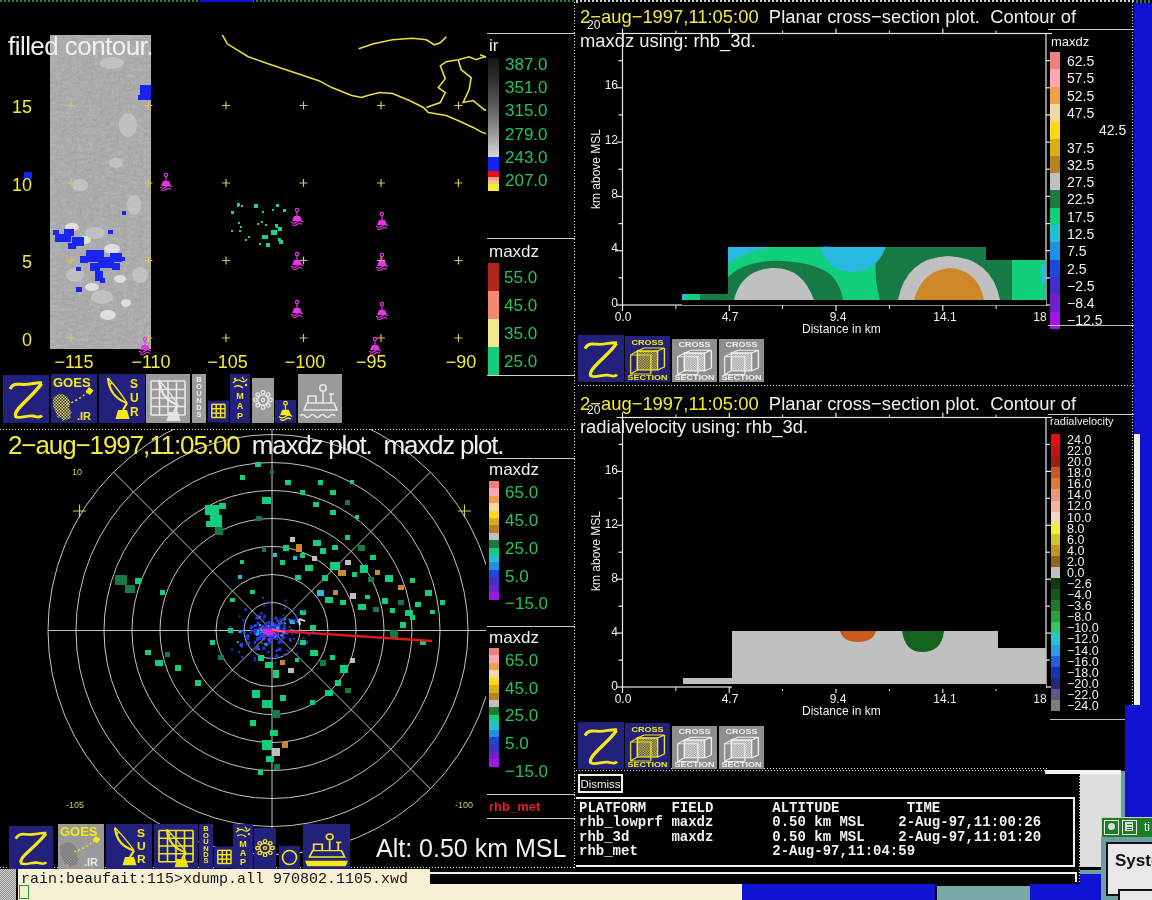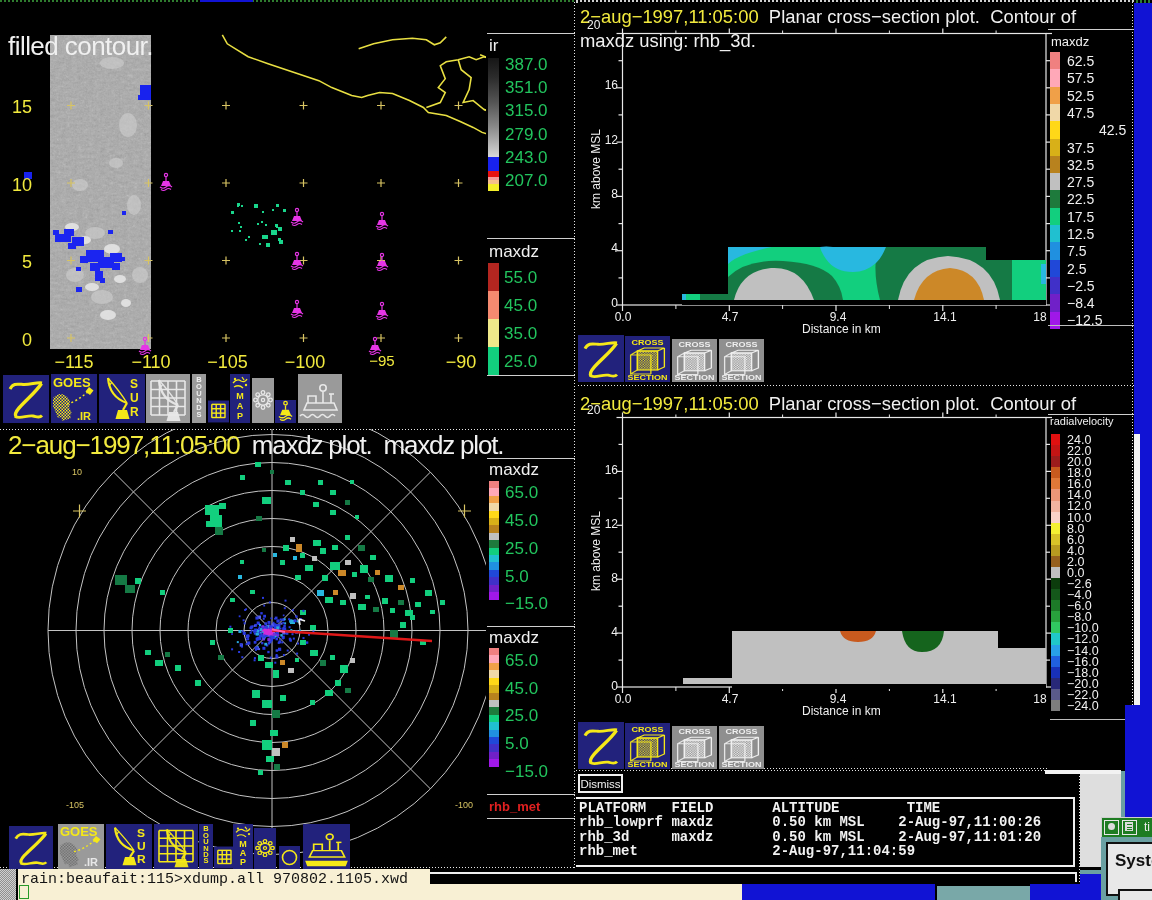--- a/index.html
+++ b/index.html
@@ -214,21 +214,21 @@
         </g>
       </svg>
 <div class="abs yel" style="left:12px;top:95px;font-size:18px;">15</div>
 <div class="abs yel" style="left:12px;top:172.5px;font-size:18px;">10</div>
 <div class="abs yel" style="left:22px;top:250px;font-size:18px;">5</div>
 <div class="abs yel" style="left:22px;top:327.5px;font-size:18px;">0</div>
 <div class="abs yel" style="left:48px;top:350px;width:52px;text-align:center;font-size:18px;">−115</div>
 <div class="abs yel" style="left:125px;top:350px;width:52px;text-align:center;font-size:18px;">−110</div>
 <div class="abs yel" style="left:201.5px;top:350px;width:52px;text-align:center;font-size:18px;">−105</div>
 <div class="abs yel" style="left:279px;top:350px;width:52px;text-align:center;font-size:18px;">−100</div>
-<div class="abs yel" style="left:356px;top:350px;width:52px;text-align:center;font-size:15px;">−95</div>
+<div class="abs yel" style="left:356px;top:350px;width:52px;font-size:18px;">−95</div>
 <div class="abs yel" style="left:435px;top:350px;width:52px;text-align:center;font-size:18px;">−90</div>
 <div class="abs t22 wht wsp" style="left:8px;top:29px;">filled contour.</div>
 <div class="abs" style="left:486px;top:30px;width:88px;height:396px;background:#000;"></div>
 <div class="abs" style="left:487px;top:31px;width:88px;height:1px;background:#cfcfcf;"></div>
 <div class="abs wht" style="left:489px;top:34px;font-size:17px;">ir</div>
 <div class="abs" style="left:488px;top:56px;width:11px;height:99px;background:linear-gradient(to bottom,#161616,#2c2c2c 20%,#555 45%,#8a8a8a 70%,#c2c2c2 92%,#d8d8d8);"></div>
 <div class="abs" style="left:488px;top:155px;width:11px;height:14px;background:#1822ee;"></div>
 <div class="abs" style="left:488px;top:169px;width:11px;height:6px;background:#e81010;"></div>
 <div class="abs" style="left:488px;top:175px;width:11px;height:3px;background:#f59a9a;"></div>
 <div class="abs" style="left:488px;top:178px;width:11px;height:4px;background:#f5c08a;"></div>
@@ -867,20 +867,21 @@
       <div class="abs" style="left:489px;top:322.9px;width:10px;height:7.9px;background:#7020c8;"></div>
       <div class="abs" style="left:489px;top:330.3px;width:10px;height:7.9px;background:#a018e8;"></div>
 <div class="abs lab17" style="left:505px;top:222px;">65.0</div>
 <div class="abs lab17" style="left:505px;top:250px;">45.0</div>
 <div class="abs lab17" style="left:505px;top:277px;">25.0</div>
 <div class="abs lab17" style="left:505px;top:305px;">5.0</div>
 <div class="abs lab17" style="left:505px;top:333px;">−15.0</div>
 <div class="abs" style="left:487px;top:365px;width:88px;height:1px;background:#cfcfcf;"></div>
 <div class="abs" style="left:489px;top:370px;color:#e02020;font-size:13px;font-weight:bold;">rhb_met</div>
 <div class="abs" style="left:487px;top:389px;width:88px;height:1px;background:#cfcfcf;"></div>
+<div class="abs wht" style="left:376px;top:405px;font-size:25px;">Alt: 0.50 km MSL</div>
 </div>
 <div class="abs" style="left:0;top:0;z-index:40;width:0;height:0;">
 <svg class="abs" style="left:9px;top:826px;" width="44" height="43" viewBox="0 0 46 48" preserveAspectRatio="none">
 <rect width="46" height="48" fill="#22227c"></rect>
 <g stroke="#f5e818" fill="none">
 <path d="M7,14 C10,8 14,9 20,9.5 C27,10 34,7 39,8" stroke-width="3"></path>
 <path d="M38.5,8.5 C33,17 24,24 16,33 C13,36.5 11.5,39.5 13,41.5" stroke-width="3.4"></path>
 <path d="M12,41.5 C17,44.5 24,40 30,41 C34,41.7 36.5,43.5 39,40.5" stroke-width="2.8"></path>
 </g>
       </svg>
@@ -1220,20 +1221,21 @@
         <path d="M468,28.5 h6" stroke="#e8e8e8" stroke-width="1.2"></path>
         <g>
 <rect x="105" y="289" width="50" height="6" fill="#c0c0c0"></rect>
 <path d="M154,295 v-53 h266 v17 h48 v36 z" fill="#c0c0c0"></path>
 <path d="M262,242 h36 q-3,11 -18,11 q-15,0 -18,-11 z" fill="#c85a1e"></path>
 <path d="M324,242 h42 q-2,21 -22,21 q-17,0 -20,-21 z" fill="#15641d"></path>
 <rect x="154" y="295" width="314" height="5" fill="#000"></rect>
 </g>
       </svg>
 <div class="abs t17" style="left:2px;top:3.5px;white-space:nowrap;"><span class="yel">2−aug−1997,11:05:00</span><span class="wht">&nbsp; Planar cross−section plot. &nbsp;Contour of</span></div>
+<div class="abs t17 wht" style="left:2px;top:27px;">radialvelocity using: rhb_3d.</div>
 <div class="abs wht" style="left:9px;top:14px;font-size:12px;">20</div>
 <div class="abs wht" style="left:24px;top:74px;width:16px;text-align:right;font-size:12px;">16</div>
 <div class="abs wht" style="left:24px;top:128px;width:16px;text-align:right;font-size:12px;">12</div>
 <div class="abs wht" style="left:24px;top:182px;width:16px;text-align:right;font-size:12px;">8</div>
 <div class="abs wht" style="left:24px;top:236px;width:16px;text-align:right;font-size:12px;">4</div>
 <div class="abs wht" style="left:24px;top:290px;width:16px;text-align:right;font-size:12px;">0</div>
 <div class="abs wht" style="left:-32px;top:155px;font-size:12px;transform:rotate(-90deg);width:100px;text-align:center;">km above MSL</div>
 <div class="abs wht" style="left:31px;top:303px;width:28px;text-align:center;font-size:12px;">0.0</div>
 <div class="abs wht" style="left:138px;top:303px;width:28px;text-align:center;font-size:12px;">4.7</div>
 <div class="abs wht" style="left:246px;top:303px;width:28px;text-align:center;font-size:12px;">9.4</div>
@@ -1275,21 +1277,21 @@
 <div class="abs wht" style="left:489px;top:99px;font-size:12.5px;">14.0</div>
 <div class="abs wht" style="left:489px;top:110px;font-size:12.5px;">12.0</div>
 <div class="abs wht" style="left:489px;top:122px;font-size:12.5px;">10.0</div>
 <div class="abs wht" style="left:489px;top:133px;font-size:12.5px;">8.0</div>
 <div class="abs wht" style="left:489px;top:144px;font-size:12.5px;">6.0</div>
 <div class="abs wht" style="left:489px;top:155px;font-size:12.5px;">4.0</div>
 <div class="abs wht" style="left:489px;top:166px;font-size:12.5px;">2.0</div>
 <div class="abs wht" style="left:489px;top:177px;font-size:12.5px;">0.0</div>
 <div class="abs wht" style="left:489px;top:188px;font-size:12.5px;">−2.6</div>
 <div class="abs wht" style="left:489px;top:199px;font-size:12.5px;">−4.0</div>
-<div class="abs wht" style="left:489px;top:210px;font-size:12.5px;">−6.0</div>
+<div class="abs wht" style="left:489px;top:210px;font-size:12.5px;">−3.6</div>
 <div class="abs wht" style="left:489px;top:221px;font-size:12.5px;">−8.0</div>
 <div class="abs wht" style="left:489px;top:232px;font-size:12.5px;">−10.0</div>
 <div class="abs wht" style="left:489px;top:243px;font-size:12.5px;">−12.0</div>
 <div class="abs wht" style="left:489px;top:255px;font-size:12.5px;">−14.0</div>
 <div class="abs wht" style="left:489px;top:266px;font-size:12.5px;">−16.0</div>
 <div class="abs wht" style="left:489px;top:277px;font-size:12.5px;">−18.0</div>
 <div class="abs wht" style="left:489px;top:288px;font-size:12.5px;">−20.0</div>
 <div class="abs wht" style="left:489px;top:299px;font-size:12.5px;">−22.0</div>
 <div class="abs wht" style="left:489px;top:310px;font-size:12.5px;">−24.0</div>
 <div class="abs" style="left:472px;top:329.8px;width:84px;height:1px;background:#bdbdbd;"></div>

